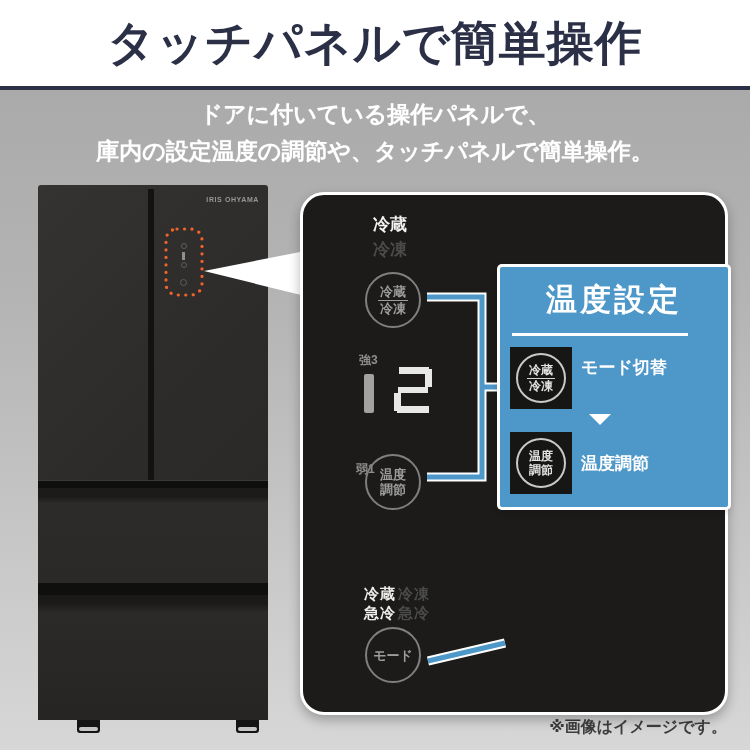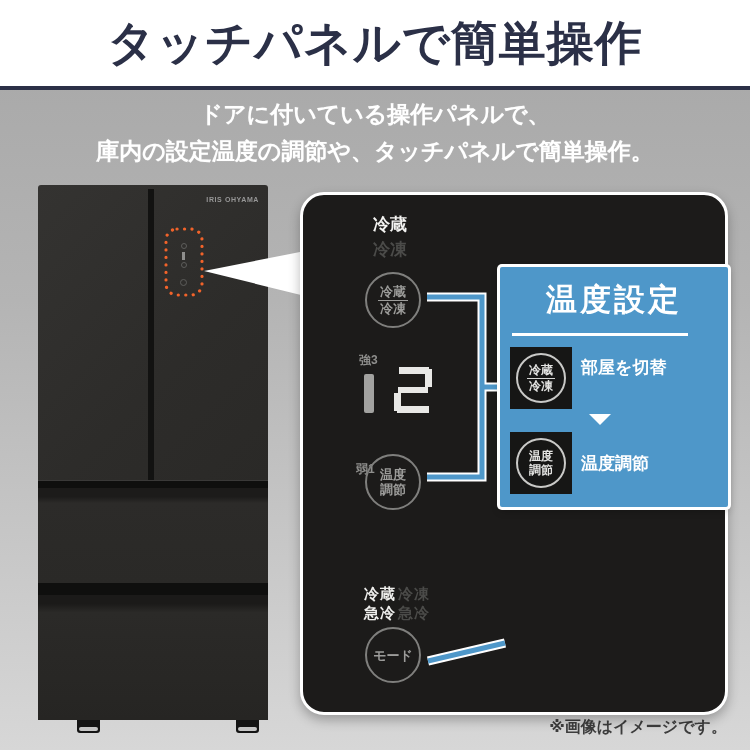--- a/index.html
+++ b/index.html
@@ -195,21 +195,21 @@
     <h2>温度設定</h2>
     <div class="divider"></div>
 
     <div class="sq sq1">
       <div class="cbtn">
         <span class="frac">冷蔵</span>
         <span>冷凍</span>
       </div>
     </div>
     <div class="step-text st1">
-      <div>部屋を切替</div>
+      <div>モード切替</div>
     </div>
 
     <div class="down-tri"></div>
 
     <div class="sq sq2">
       <div class="cbtn">
         <span>温度</span>
         <span>調節</span>
       </div>
     </div>

